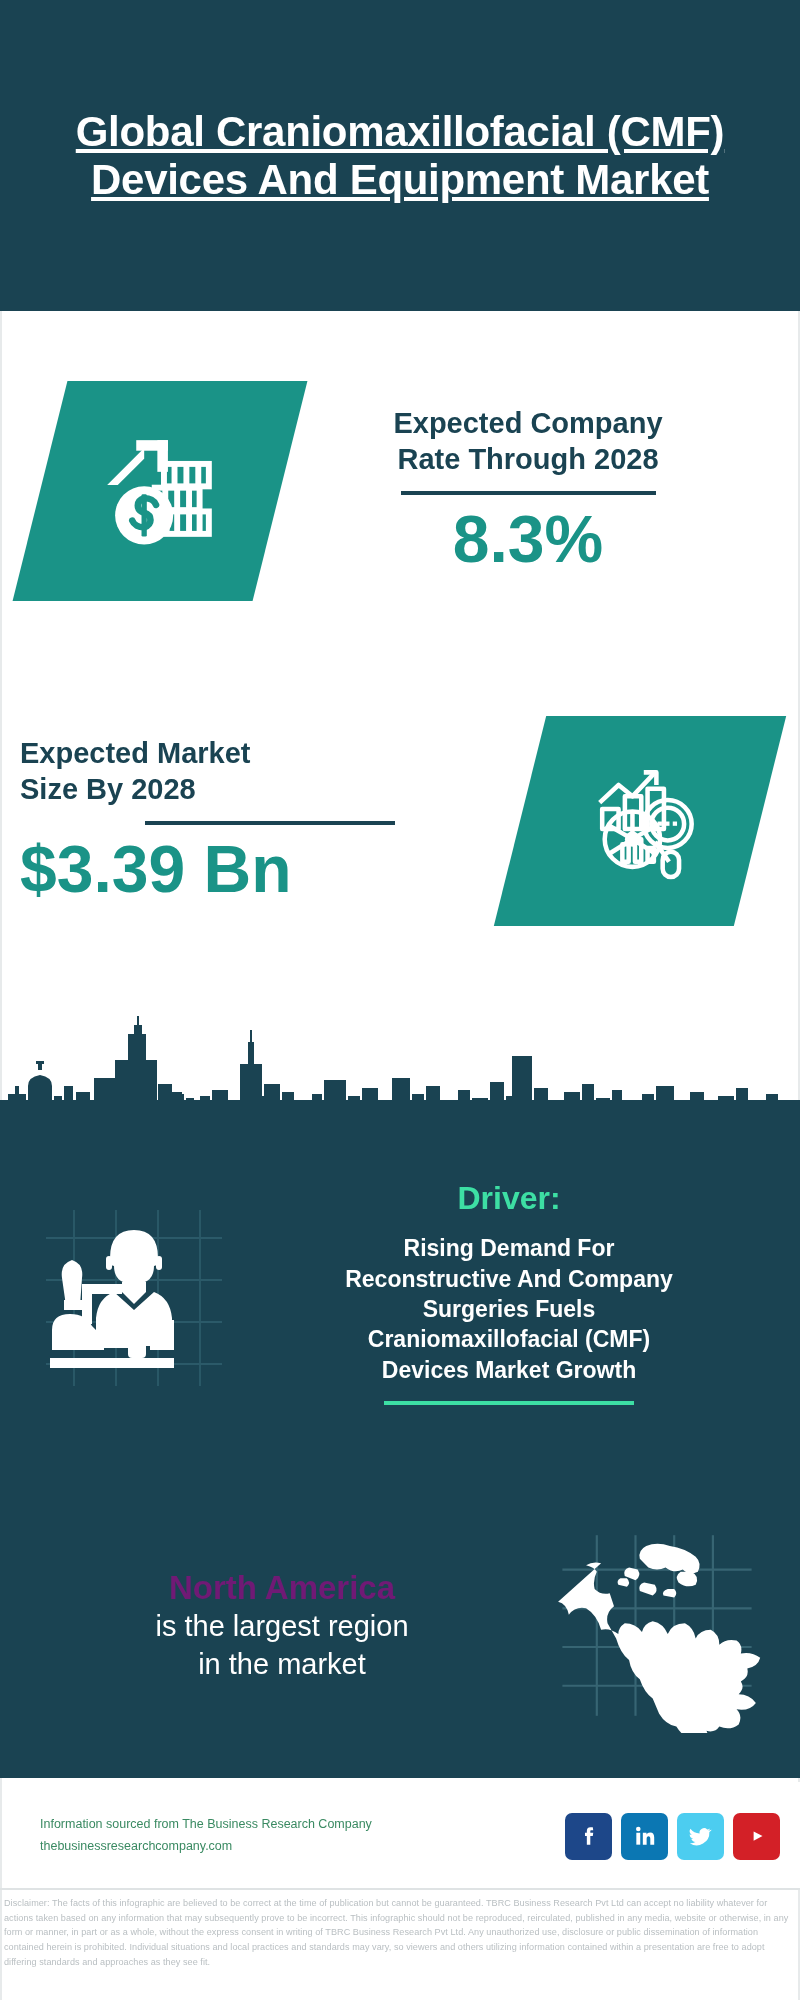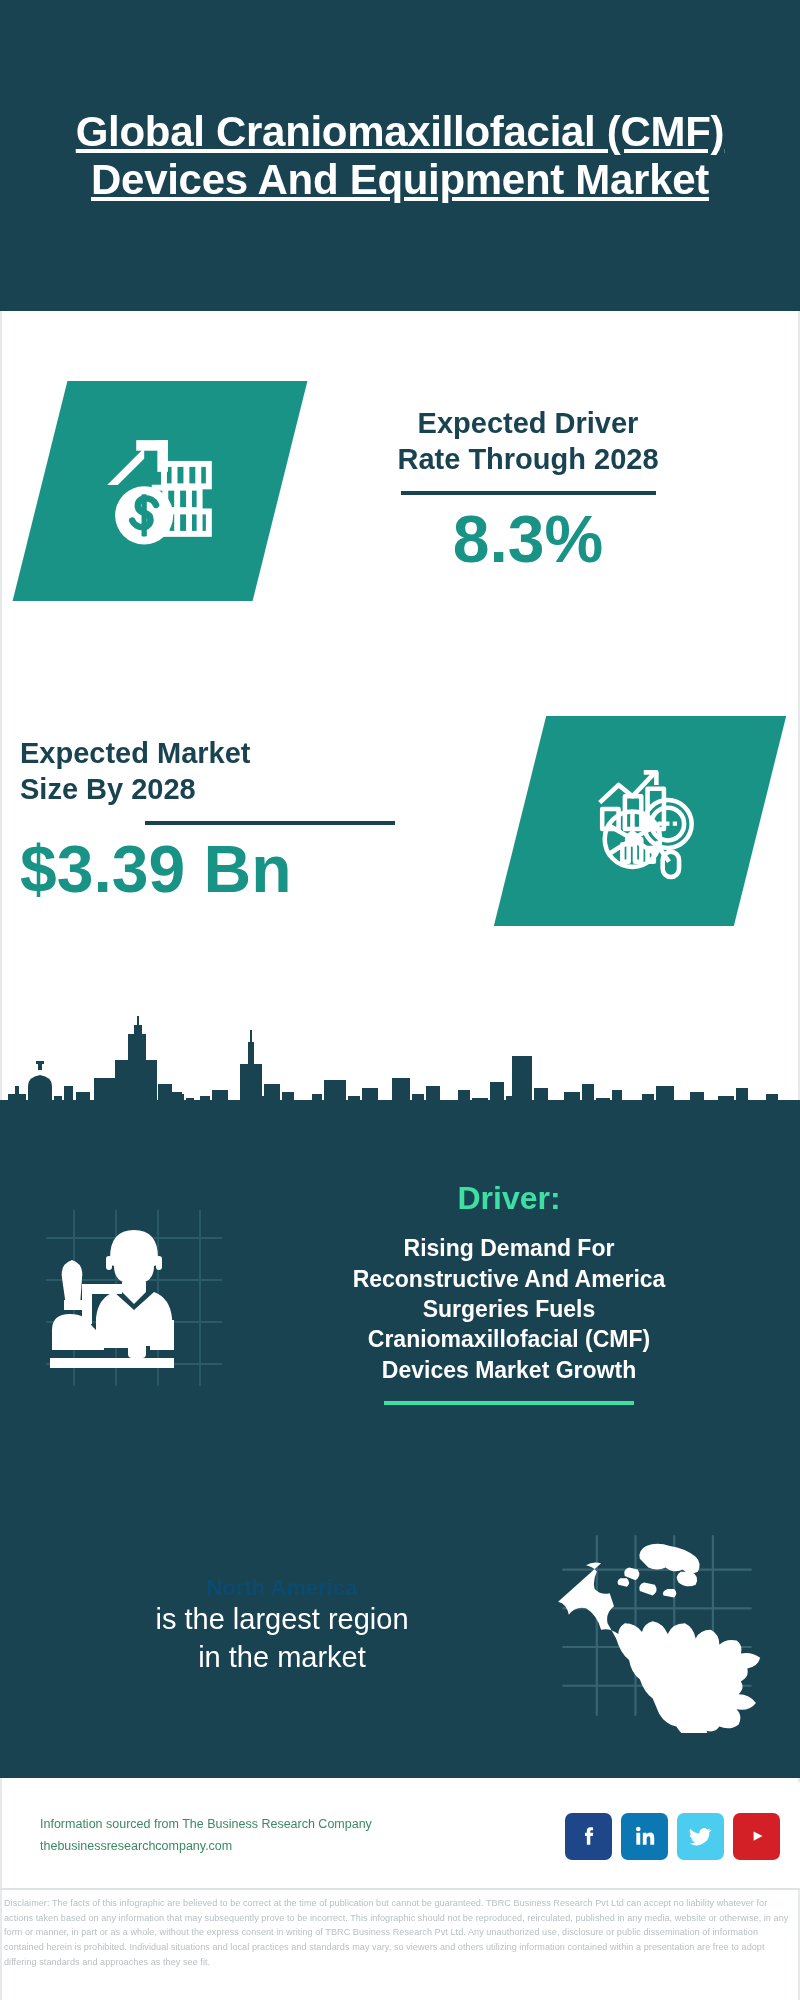--- a/index.html
+++ b/index.html
@@ -77,21 +77,21 @@
   .driver-body {
     color:#ffffff; font-weight:bold; font-size:23px; line-height:1.32; margin-top:16px;
   }
   .rule-mint { width:250px; height:4px; background:#3ddfa4; margin:16px auto 0; }
 
   .sec-region {
     position:absolute; left:0; top:1505px; width:800px; height:240px;
     display:flex; align-items:center;
   }
   .region-text { flex:1; text-align:center; padding-left:22px; }
-  .region-head { color:#0c4a6e; font-weight:bold; font-size:22px; line-height:1.25; }
+  .region-head { color:#701a75; font-weight:bold; font-size:33px; line-height:1.25; }
   .region-sub { color:#ffffff; font-weight:normal; font-size:29px; line-height:1.3; }
   .map-wrap { width:230px; height:215px; flex:0 0 auto; margin-right:28px; position:relative; }
 
   
   .footer {
     position:absolute; left:10px; top:1782px; width:800px; height:108px;
     background:#ffffff; display:flex; align-items:center;
   }
   .footer-src { margin-left:30px; color:#3a8a62; font-size:12.5px; line-height:1.75; }
   .socials { display:flex; gap:9px; margin-left:auto; margin-right:30px; }
@@ -147,21 +147,21 @@
               <g fill="#1a9387">
                 <rect x="36" y="54" width="4" height="32" rx="1"></rect>
                 <path d="M47 62 a9 7 0 0 0 -9 -5 a8 6 0 0 0 0 11 a8 6 0 0 1 0 11 a9 7 0 0 1 -9 -5" fill="none" stroke="#1a9387" stroke-width="5" stroke-linecap="round"></path>
               </g>
             </g>
           </svg>
         </span>
       </div>
     </div>
     <div class="growth-text">
-      <div class="label-dark">Expected Driver</div>
+      <div class="label-dark">Expected Company</div>
       <div class="label-dark">Rate Through 2028</div>
       <div class="rule-dark"></div>
       <div class="value-teal">8.3%</div>
     </div>
   </div>
 
   <div class="sec-size">
     <div class="size-text">
       <div class="label-dark">Expected Market</div>
       <div class="label-dark">Size By 2028</div>
@@ -302,21 +302,21 @@
           <rect x="47" y="63" width="9" height="19" rx="2"></rect>
           <rect x="58" y="63" width="12" height="15"></rect>
           <rect x="8" y="82" width="62" height="5"></rect>
         </g>
       </svg>
     </div>
     <div class="driver-text">
       <div class="driver-head">Driver:</div>
       <div class="driver-body">
         <div>Rising Demand For</div>
-        <div>Reconstructive And America</div>
+        <div>Reconstructive And Company</div>
         <div>Surgeries Fuels</div>
         <div>Craniomaxillofacial (CMF)</div>
         <div>Devices Market Growth</div>
       </div>
       <div class="rule-mint"></div>
     </div>
   </div>
 
   <div class="sec-region">
     <div class="region-text">

